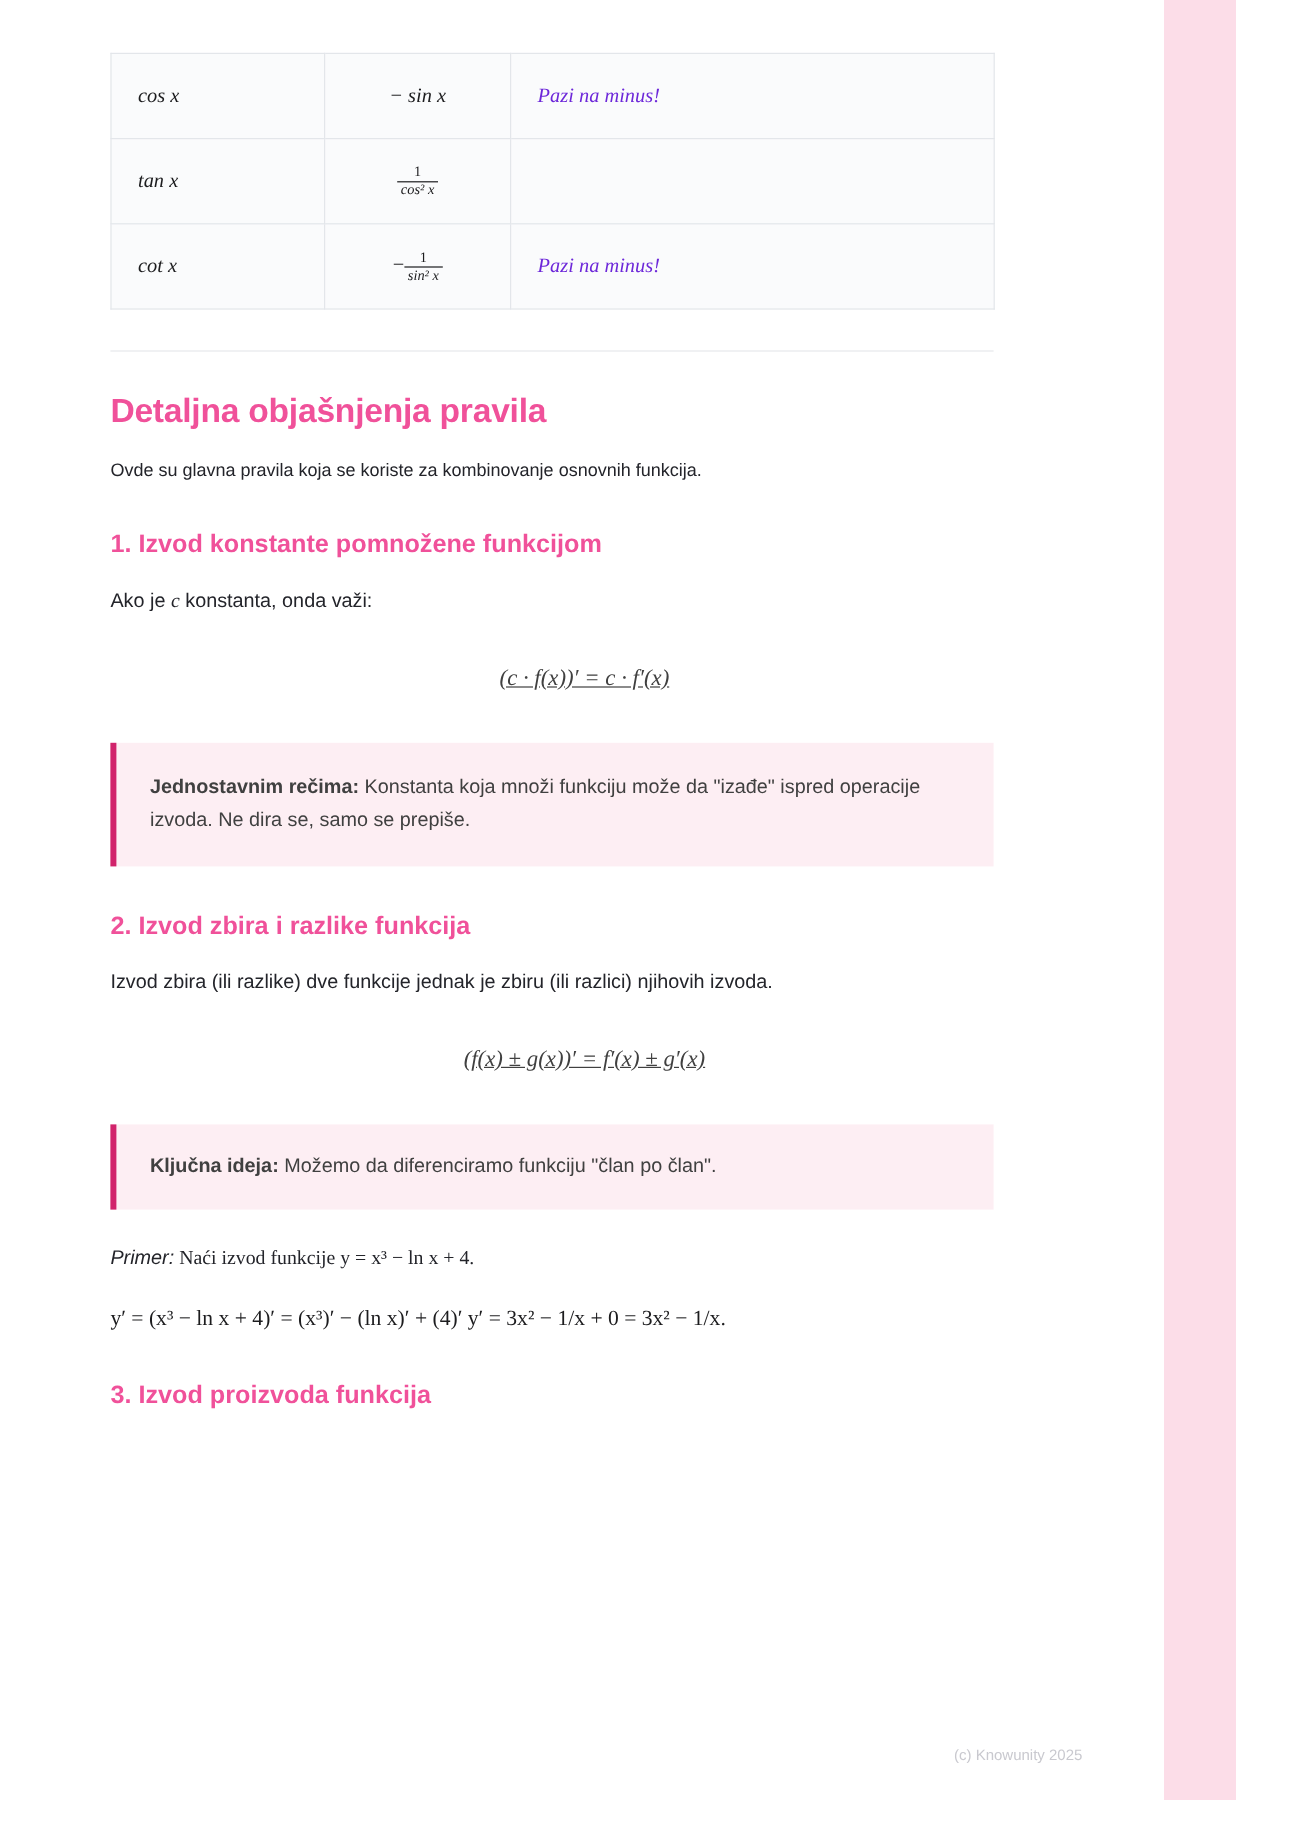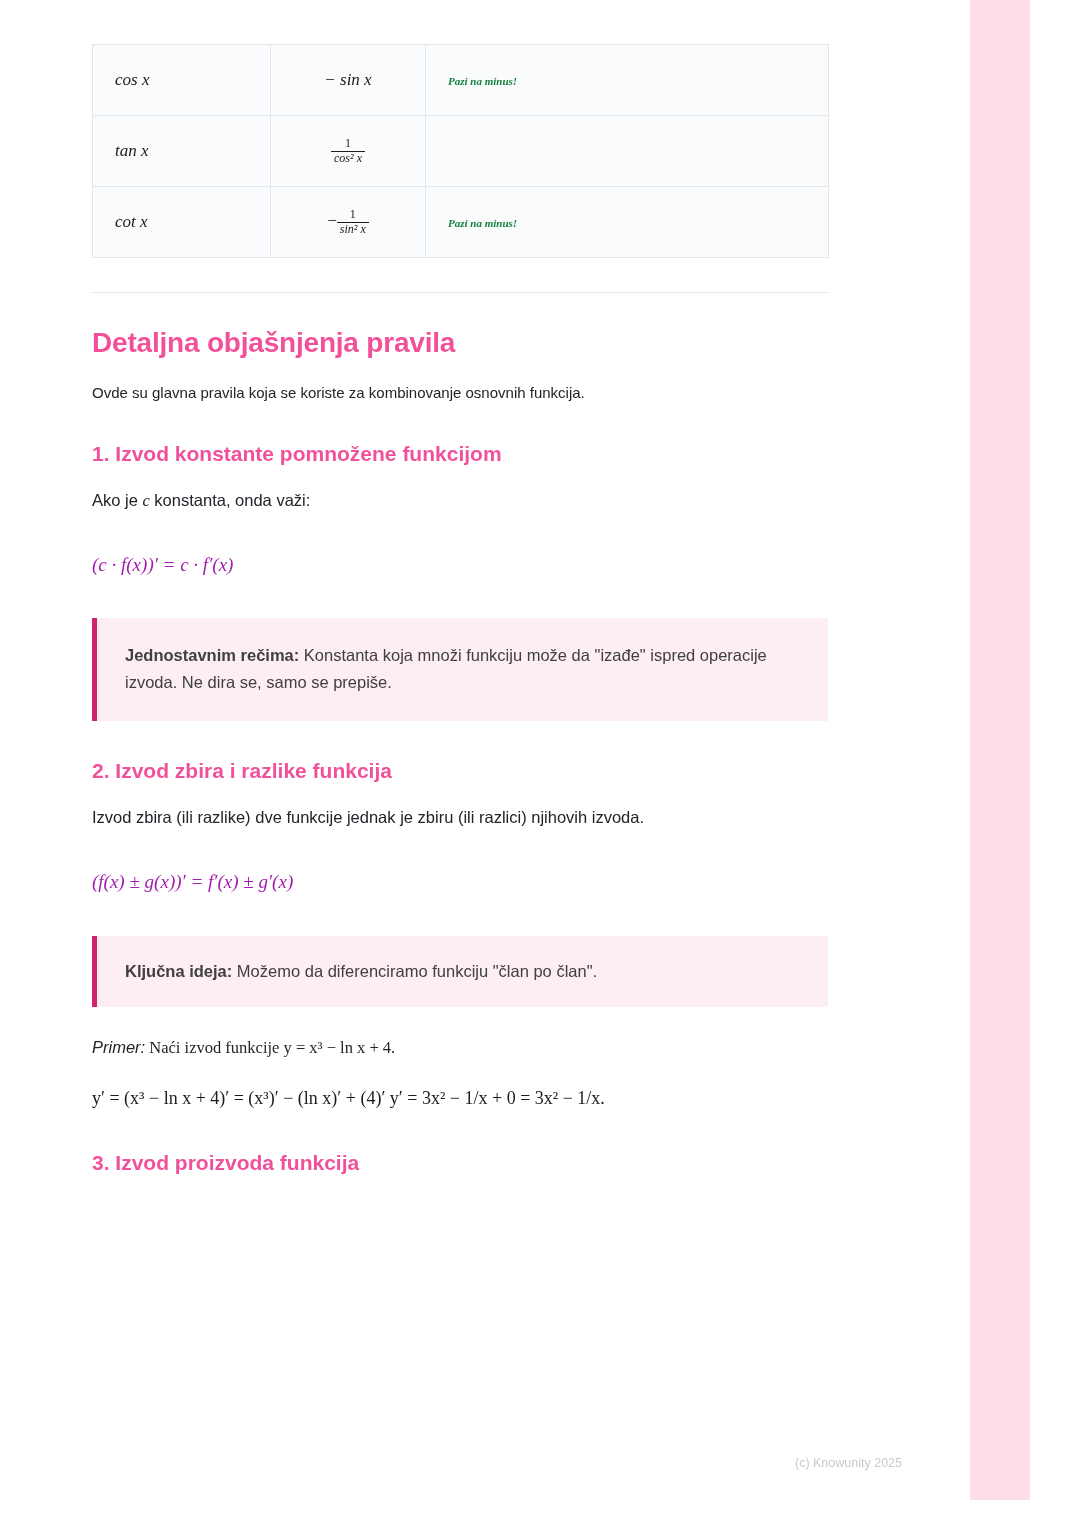--- a/index.html
+++ b/index.html
@@ -66,23 +66,22 @@
     font-size: 17px;
     color: #1c1c1e;
     margin-top: 30px;
   }
   table.deriv-table td.col1 { width: 178px; }
   table.deriv-table td.col2 { width: 155px; text-align: center; }
   table.deriv-table td.col3 { width: 403px; }
   .note-it {
     font-family: "Liberation Serif", serif;
     font-style: italic;
-    font-size: 11px;
-    color: #15803d;
-    font-weight: bold;
+    font-size: 17px;
+    color: #6d28d9;
   }
   .mi { font-style: italic; }
 
   .frac {
     display: inline-block;
     vertical-align: middle;
     text-align: center;
     font-size: 12px;
     line-height: 1.15;
   }
@@ -119,25 +118,26 @@
     font-size: 16.5px;
     color: #23242a;
     margin: 22px 0 0 0;
     line-height: 1.55;
   }
   .serif {
     font-family: "Liberation Serif", serif;
   }
 
   .formula {
-    text-align: left;
+    text-align: center;
     font-family: "Liberation Serif", serif;
     font-size: 19px;
     margin: 40px 0 0 0;
-    color: #a21caf;
+    color: #404040;
+    text-decoration: underline;
   }
 
   .callout {
     margin: 42px 0 0 0;
     width: 736px;
     background: #fdeef3;
     border-left: 5px solid #d1236b;
     padding: 24px 28px 26px 28px;
     font-size: 16.5px;
     line-height: 1.62;

